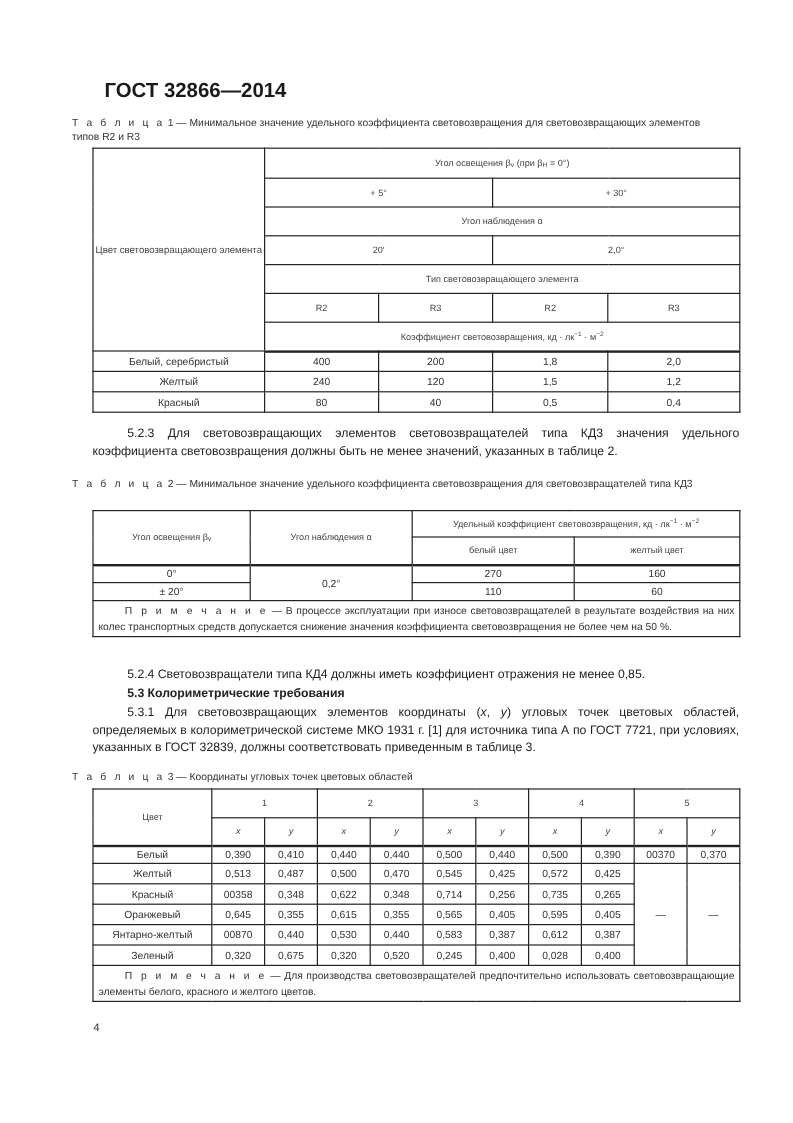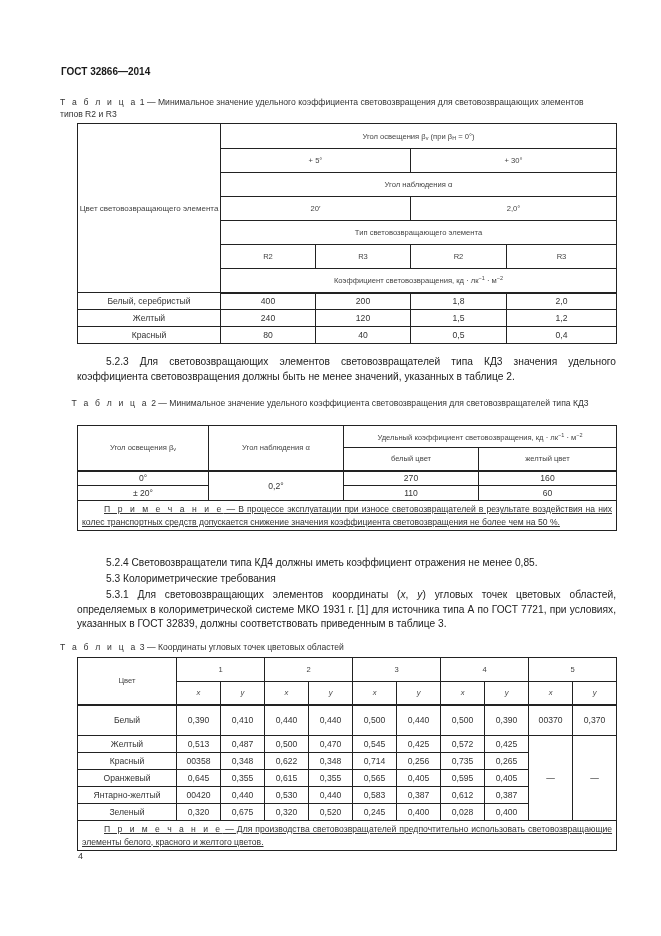--- a/index.html
+++ b/index.html
@@ -1,28 +1,28 @@
 <!DOCTYPE html>
 <html><head>
 <meta charset="utf-8">
 <style>
   html, body { margin: 0; padding: 0; background: #ffffff; }
   body { width: 661px; height: 936px; position: relative; overflow: hidden;
          font-family: "Liberation Sans", sans-serif; color: #1a1a1a; }
-  .page-header { position: absolute; left: 61px; top: 66px; font-size: 10px; font-weight: bold; }
+  .page-header { position: absolute; left: 87px; top: 66px; font-size: 17px; font-weight: bold; }
   .caption { position: absolute; left: 60px; width: 540px; font-size: 8.6px; line-height: 12px; color: #333; }
   .spaced { letter-spacing: 2.2px; }
   .para { position: absolute; left: 77px; width: 539px; font-size: 10.2px; line-height: 14.5px; text-align: justify; color: #222; }
   .indent { text-indent: 29px; }
-  .bold { font-weight: normal; }
+  .bold { font-weight: bold; }
   table { position: absolute; border-collapse: collapse; table-layout: fixed; }
   td { border: 1px solid #222; text-align: center; vertical-align: middle; padding: 0; font-size: 7.6px; color: #444; }
   td.v { font-size: 8.6px; color: #333; }
   tr.thick-bottom td { border-bottom: 2.2px solid #222; }
-  .note { text-align: justify; font-size: 8.6px; line-height: 12.5px; padding: 2px 4px; color: #333; text-decoration: underline; }
+  .note { text-align: justify; font-size: 8.6px; line-height: 12.5px; padding: 2px 4px; color: #333; }
   .note .nt { letter-spacing: 2.2px; }
   .note-indent { text-indent: 22px; display: block; }
   sup { font-size: 5.5px; vertical-align: 3px; }
   sub { font-size: 5.5px; vertical-align: -1px; }
   .page-num { position: absolute; left: 78px; top: 851px; font-size: 9px; color: #333; }
   i { font-style: italic; }
 </style>
 </head>
 <body>
 
@@ -85,21 +85,21 @@
     <td class="v">80</td>
     <td class="v">40</td>
     <td class="v">0,5</td>
     <td class="v">0,4</td>
   </tr>
 </tbody>
   </table>
 
 <div class="para indent" style="top:355px;">5.2.3 Для световозвращающих элементов световозвращателей типа КД3 значения удельного коэффициента световозвращения должны быть не менее значений, указанных в таблице 2.</div>
 
-<div class="caption" style="top:397px;text-align:center;"><span class="spaced">Т а б л и ц а</span><span> 2 — Минимальное значение удельного коэффициента световозвращения для световозвращателей типа КД3</span></div>
+<div class="caption" style="top:397px;"><span class="spaced">Т а б л и ц а</span><span> 2 — Минимальное значение удельного коэффициента световозвращения для световозвращателей типа КД3</span></div>
 
 <table style="left:77px; top:425px; width:539px;">
   <colgroup>
     <col style="width:131px">
       <col style="width:135px">
       <col style="width:135px">
       <col style="width:138px">
   </colgroup>
   <tbody>
       <tr style="height:22px">
@@ -166,21 +166,21 @@
         <td style="font-style: italic;">y</td>
         <td style="font-style: italic;">x</td>
         <td style="font-style: italic;">y</td>
         <td style="font-style: italic;">x</td>
         <td style="font-style: italic;">y</td>
         <td style="font-style: italic;">x</td>
         <td style="font-style: italic;">y</td>
       </tr>
   </tbody>
     <tbody id="t3-body">
-      <tr style="height: 31px;">
+      <tr style="height: 15px;">
         <td class="v">Белый</td>
         <td class="v">0,390</td>
         <td class="v">0,410</td>
         <td class="v">0,440</td>
         <td class="v">0,440</td>
         <td class="v">0,500</td>
         <td class="v">0,440</td>
         <td class="v">0,500</td>
         <td class="v">0,390</td>
         <td class="v">00370</td>
@@ -216,21 +216,21 @@
         <td class="v">0,355</td>
         <td class="v">0,615</td>
         <td class="v">0,355</td>
         <td class="v">0,565</td>
         <td class="v">0,405</td>
         <td class="v">0,595</td>
         <td class="v">0,405</td>
       </tr>
       <tr style="height: 17px;">
         <td class="v">Янтарно-желтый</td>
-        <td class="v">00420</td>
+        <td class="v">00870</td>
         <td class="v">0,440</td>
         <td class="v">0,530</td>
         <td class="v">0,440</td>
         <td class="v">0,583</td>
         <td class="v">0,387</td>
         <td class="v">0,612</td>
         <td class="v">0,387</td>
       </tr>
       <tr style="height: 17px;">
         <td class="v">Зеленый</td>

